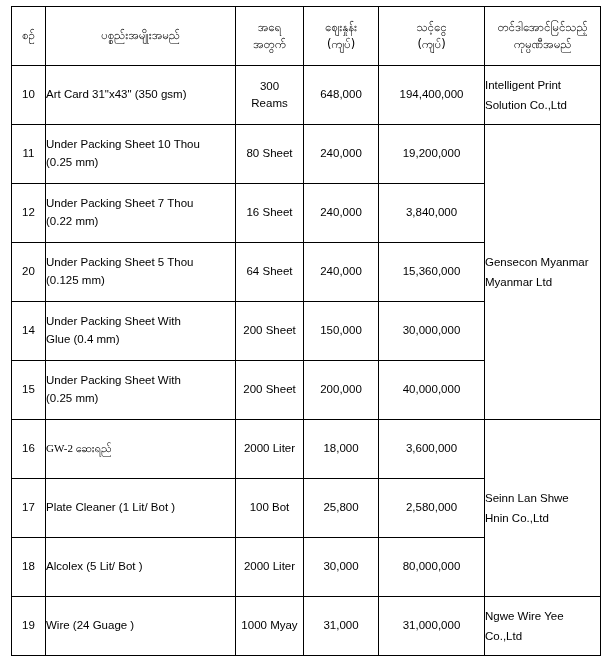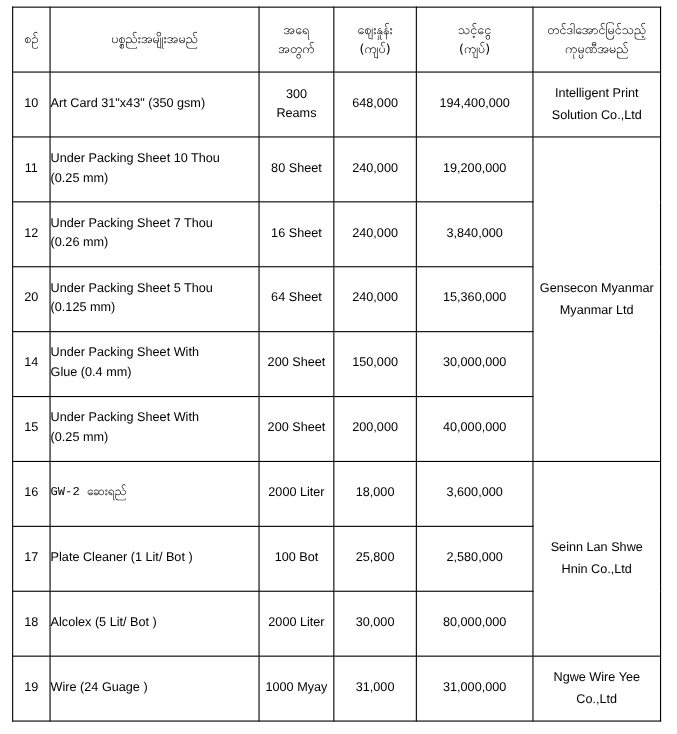--- a/index.html
+++ b/index.html
@@ -62,26 +62,25 @@
     text-align: left;
     padding: 2px 6px 2px 10px;
     line-height: 1.55;
   }
   .cell-num {
     text-align: center;
     padding: 2px 4px;
     line-height: 1.5;
   }
   .cell-supplier {
-    text-align: center;
     padding: 2px 6px;
     line-height: 1.75;
   }
   .mm-text {
-    font-family: Liberation Mono, monospace;
+    font-family: Liberation Serif, serif;
     font-size: 11px;
   }
   .hdr-mm {
     font-family: "DejaVu Sans", sans-serif;
     font-size: 11.5px;
   }
   .two-line span { display: block; }
 </style>
 </head>
 <body>
@@ -153,21 +152,21 @@
         <td class="cell-supplier two-line" rowspan="5">
           <span>Gensecon Myanmar</span>
           <span>Myanmar  Ltd</span>
         </td>
       </tr>
 
       <tr>
         <td class="cell-center">12</td>
         <td class="cell-desc two-line">
           <span>Under Packing Sheet 7 Thou</span>
-          <span>(0.26 mm)</span>
+          <span>(0.22 mm)</span>
         </td>
         <td class="cell-num">16 Sheet</td>
         <td class="cell-num">240,000</td>
         <td class="cell-num">3,840,000</td>
       </tr>
 
       <tr>
         <td class="cell-center">20</td>
         <td class="cell-desc two-line">
           <span>Under Packing Sheet 5 Thou</span>

